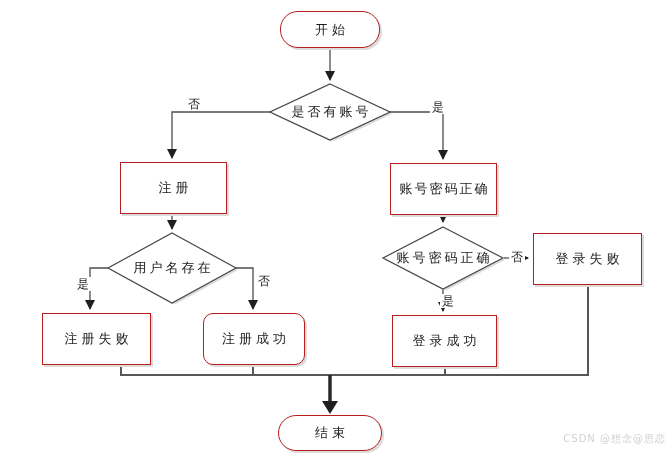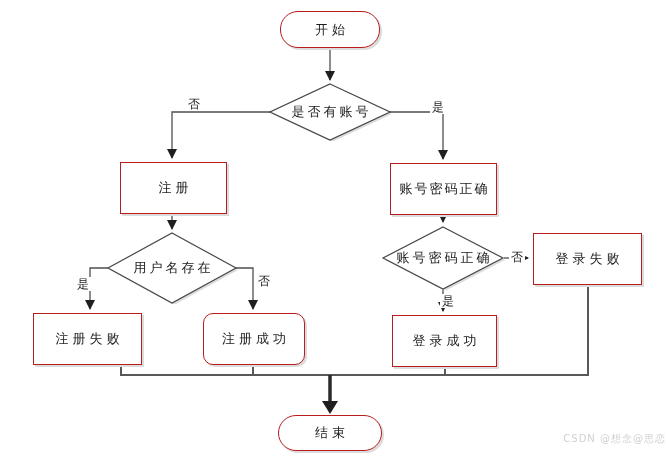--- a/index.html
+++ b/index.html
@@ -102,21 +102,21 @@
   </div>
 
   <div class="diamond" style="left:381px;top:226px;width:124px;height:64px;">
     <svg width="124" height="64">
       <polygon points="64,3 124,34 64,65 4,34" fill="#dcdcdc" stroke="none"></polygon>
       <polygon points="62,1 122,32 62,63 2,32" fill="#ffffff" stroke="#474747" stroke-width="1.2"></polygon>
     </svg>
     <span class="dlabel">账号密码正确</span>
   </div>
 
-  <div class="node" style="left:33px;top:313px;width:107px;height:50px;text-align:right;">
+  <div class="node" style="left:42px;top:313px;width:107px;height:50px;text-align:right;">
     <span>注册失败</span>
   </div>
 
   <div class="node" style="left:203px;top:313px;width:100px;height:50px;border-radius:10px;">
     <span>注册成功</span>
   </div>
 
   <div class="node" style="left:392px;top:315px;width:103px;height:50px;">
     <span>登录成功</span>
   </div>

